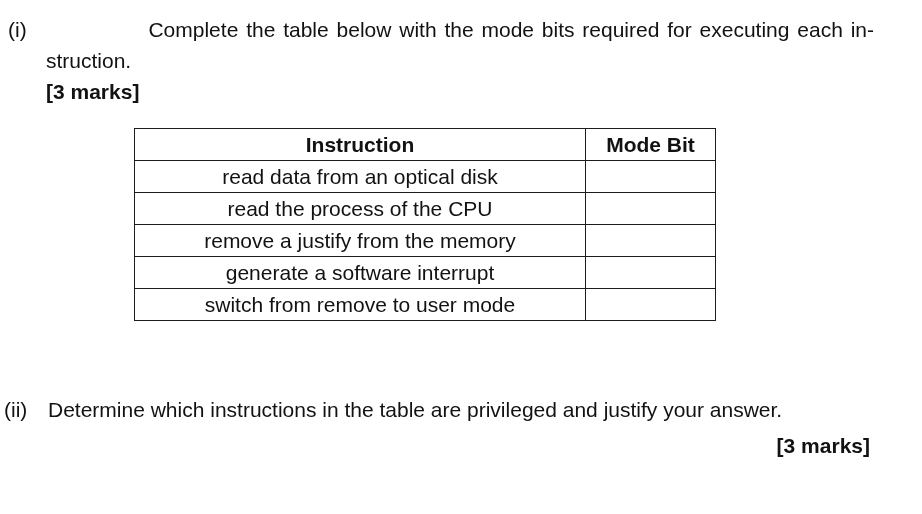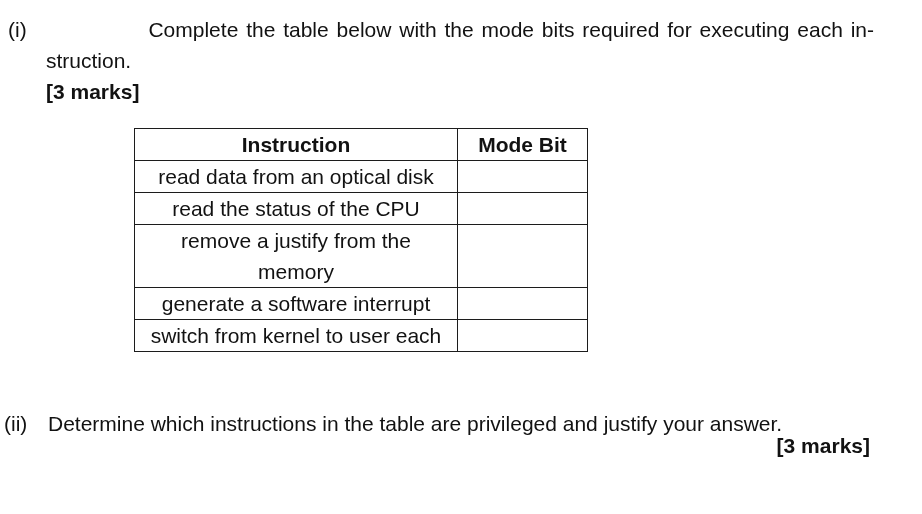--- a/index.html
+++ b/index.html
@@ -10,21 +10,21 @@
     height: 514px;
     background: #ffffff;
     color: #121212;
     font-family: "Liberation Sans", "DejaVu Sans", sans-serif;
     font-size: 21px;
     line-height: 31px;
     overflow: hidden;
   }
   .question { position: absolute; display: flex; }
   .q1 { top: 14px; left: 8px; width: 866px; }
-  .q2 { top: 408px; left: 4px; width: 868px; }
+  .q2 { top: 394px; left: 4px; width: 868px; }
   .qlabel { flex-shrink: 0; }
   .q1 .qlabel { width: 38px; }
   .q2 .qlabel { width: 44px; }
   .qbody { flex: 1; }
   .qline1 { white-space: nowrap; word-spacing: 2px; text-align: right; }
   .qline2 { display: flex; justify-content: space-between; flex-direction: column; }
   .marks { font-weight: 700; }
   .marks-line-2 {
     position: absolute;
     top: 430px;
@@ -39,21 +39,21 @@
     font-size: 21px;
   }
   .mode-table th, .mode-table td {
     border: 1.5px solid #1c1c1c;
     text-align: center;
     vertical-align: middle;
     padding: 0 6px;
   }
   .mode-table th { font-weight: 700; height: 30px; }
   .mode-table td { height: 31px; margin-top: 39px; }
-  .col-instruction { width: 323px; margin-left: 34px; }
+  .col-instruction { width: 451px; margin-left: 34px; }
   .col-modebit { width: 130px; }
 </style>
 </head>
 <body>
 
 <div class="page">
 
   <div class="question q1">
     <span class="qlabel">(i)</span>
     <div class="qbody">
@@ -71,33 +71,33 @@
         <th class="col-instruction">Instruction</th>
         <th class="col-modebit">Mode Bit</th>
       </tr>
     </thead>
     <tbody>
       <tr>
         <td>read data from an optical disk</td>
         <td></td>
       </tr>
       <tr>
-        <td>read the status of the CPU</td>
+        <td>read the process of the CPU</td>
         <td></td>
       </tr>
       <tr>
         <td>remove a justify from the memory</td>
         <td></td>
       </tr>
       <tr>
         <td>generate a software interrupt</td>
         <td></td>
       </tr>
       <tr>
-        <td>switch from kernel to user each</td>
+        <td>switch from remove to user mode</td>
         <td></td>
       </tr>
     </tbody>
   </table>
 
   <div class="question q2">
     <span class="qlabel">(ii)</span>
     <div class="qbody">
       <div>Determine which instructions in the table are privileged and justify your answer.</div>
     </div>

